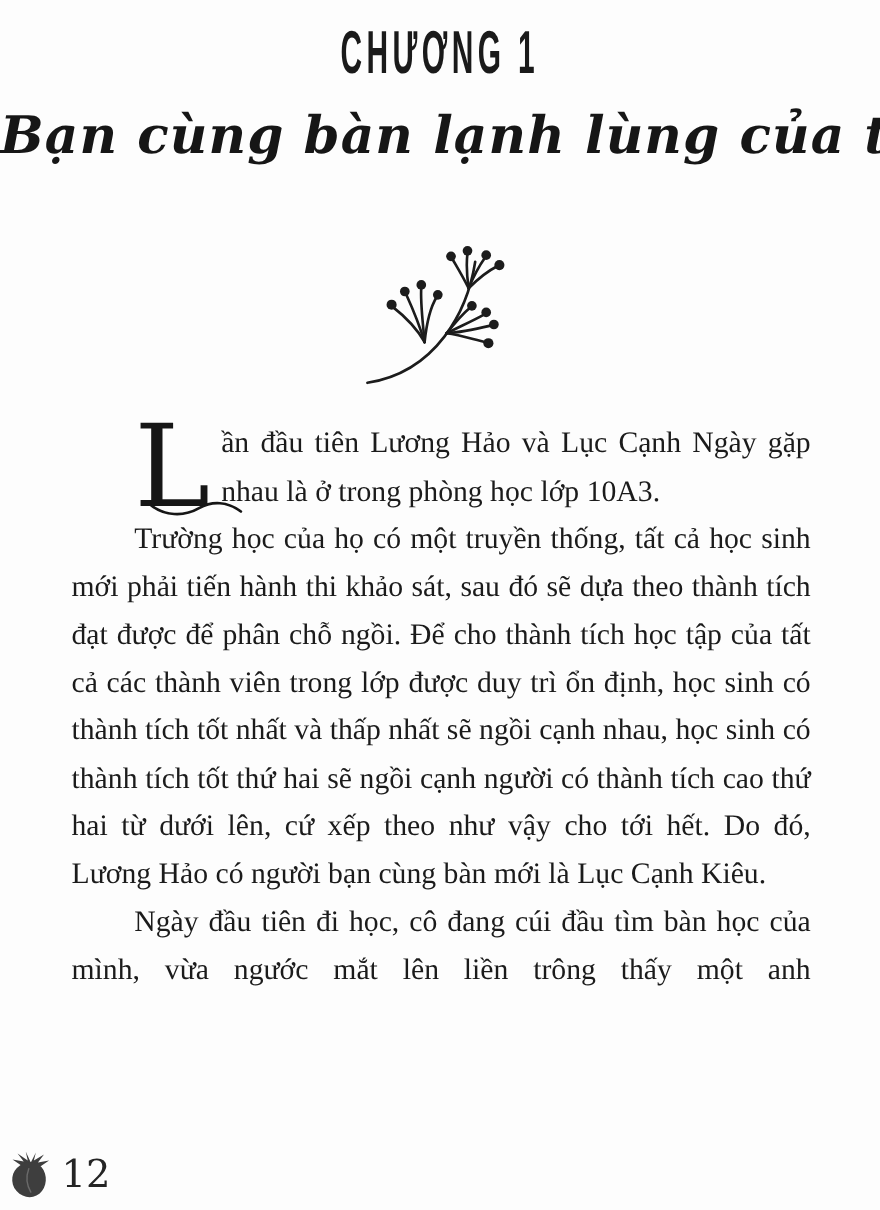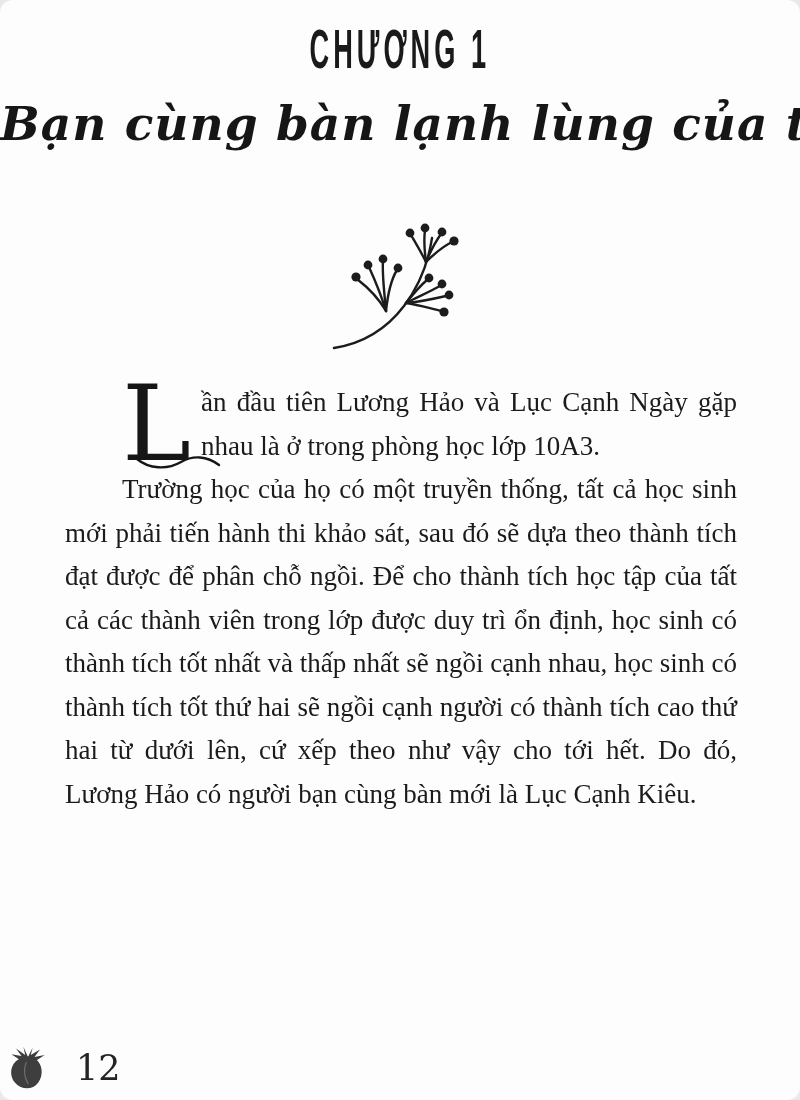--- a/index.html
+++ b/index.html
@@ -5,21 +5,20 @@
   html, body { margin: 0; padding: 0; }
   body { background: #e9e9e9; }
   .page {
     position: relative;
     width: 800px;
     height: 1100px;
     margin: 0 auto;
     background: #fdfdfd;
     overflow: hidden;
     color: #1a1a1a;
-    border-radius: 13px;
   }
   .chapter-label {
     position: absolute;
     top: 18px;
     left: 0;
     width: 100%;
     text-align: center;
   }
   .chapter-label span {
     display: inline-block;
@@ -80,21 +79,21 @@
     left: 70px;
     top: 74px;
     pointer-events: none;
   }
   .footer {
     position: absolute;
     left: 4px;
     top: 1044px;
     display: flex;
     align-items: center;
-    gap: 24px;
+    gap: 4px;
   }
   .page-number {
     font-family: "DejaVu Serif", serif;
     font-size: 35px;
     color: #242424;
     line-height: 1;
   }
 </style>
 </head>
 <body>
@@ -147,20 +146,21 @@
 
   <div class="body-text">
     <p class="para para-first">
       <span class="dropcap">L</span>
       <svg class="dropcap-swash" width="88" height="18" viewBox="0 0 88 18" xmlns="http://www.w3.org/2000/svg" aria-hidden="true">
         <path d="M 2 4 C 14 14 32 15 46 7 C 58 0 72 1 84 10" stroke="#161616" stroke-width="2.4" fill="none" stroke-linecap="round"></path>
       </svg>
       <span>ần đầu tiên Lương Hảo và Lục Cạnh Ngày gặp nhau là ở trong phòng học lớp 10A3.</span>
     </p>
     <p class="para">Trường học của họ có một truyền thống, tất cả học sinh mới phải tiến hành thi khảo sát, sau đó sẽ dựa theo thành tích đạt được để phân chỗ ngồi. Để cho thành tích học tập của tất cả các thành viên trong lớp được duy trì ổn định, học sinh có thành tích tốt nhất và thấp nhất sẽ ngồi cạnh nhau, học sinh có thành tích tốt thứ hai sẽ ngồi cạnh người có thành tích cao thứ hai từ dưới lên, cứ xếp theo như vậy cho tới hết. Do đó, Lương Hảo có người bạn cùng bàn mới là Lục Cạnh Kiêu.</p>
+    <p class="para para-last">Ngày đầu tiên đi học, cô đang cúi đầu tìm bàn học của mình, vừa ngước mắt lên liền trông thấy một anh</p>
   </div>
 
   <div class="footer">
     <svg width="48" height="48" viewBox="0 0 52 50" xmlns="http://www.w3.org/2000/svg" aria-hidden="true">
       <g fill="#3e3e3e">
 
         <path d="M 26 13 L 21 2 L 23 11 L 13 4 L 19 12 L 8 10 L 17 16 L 26 14 Z"></path>
         <path d="M 26 13 L 31 3 L 29 11 L 39 5 L 33 13 L 44 11 L 35 17 L 26 15 Z"></path>
 
         <path d="M 15 16 C 7 21 5 33 12 41 C 19 49 31 49 37 41 C 43 33 42 21 34 15 C 28 11 20 12 15 16 Z"></path>

